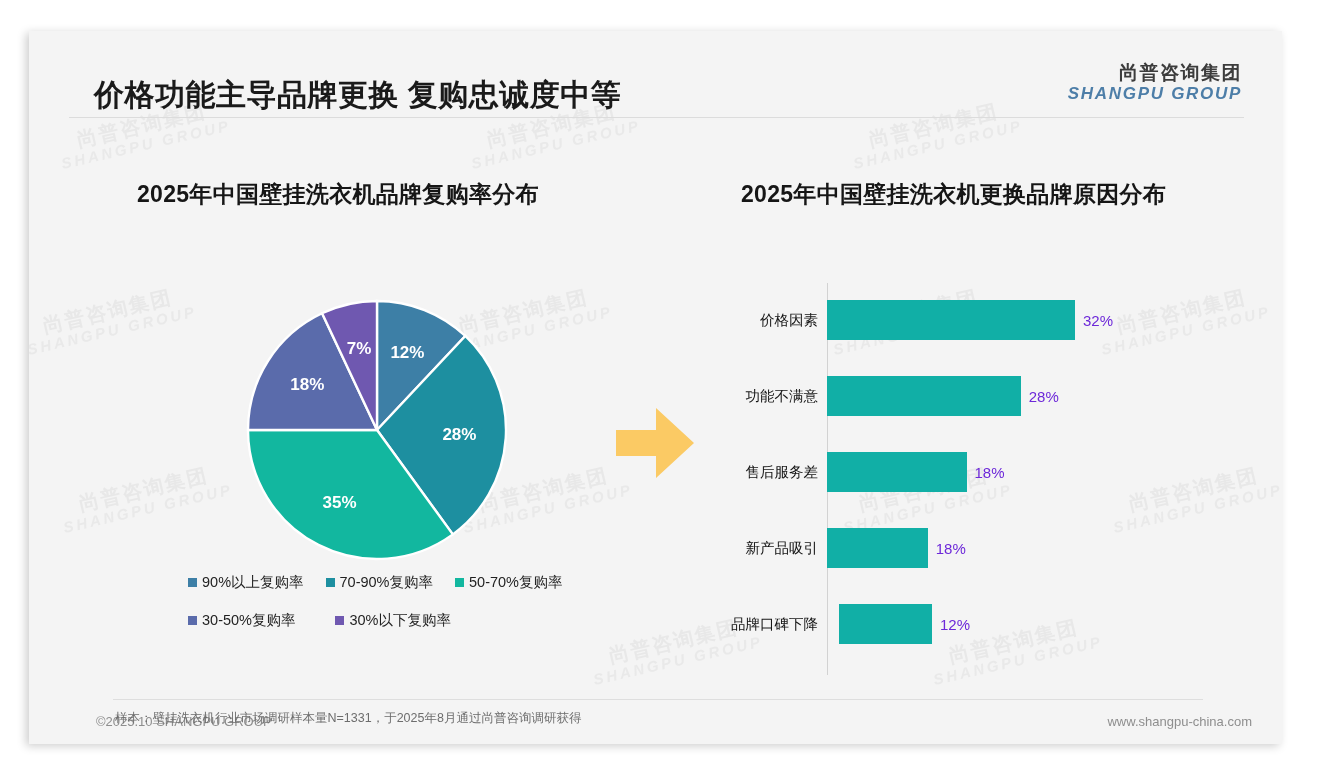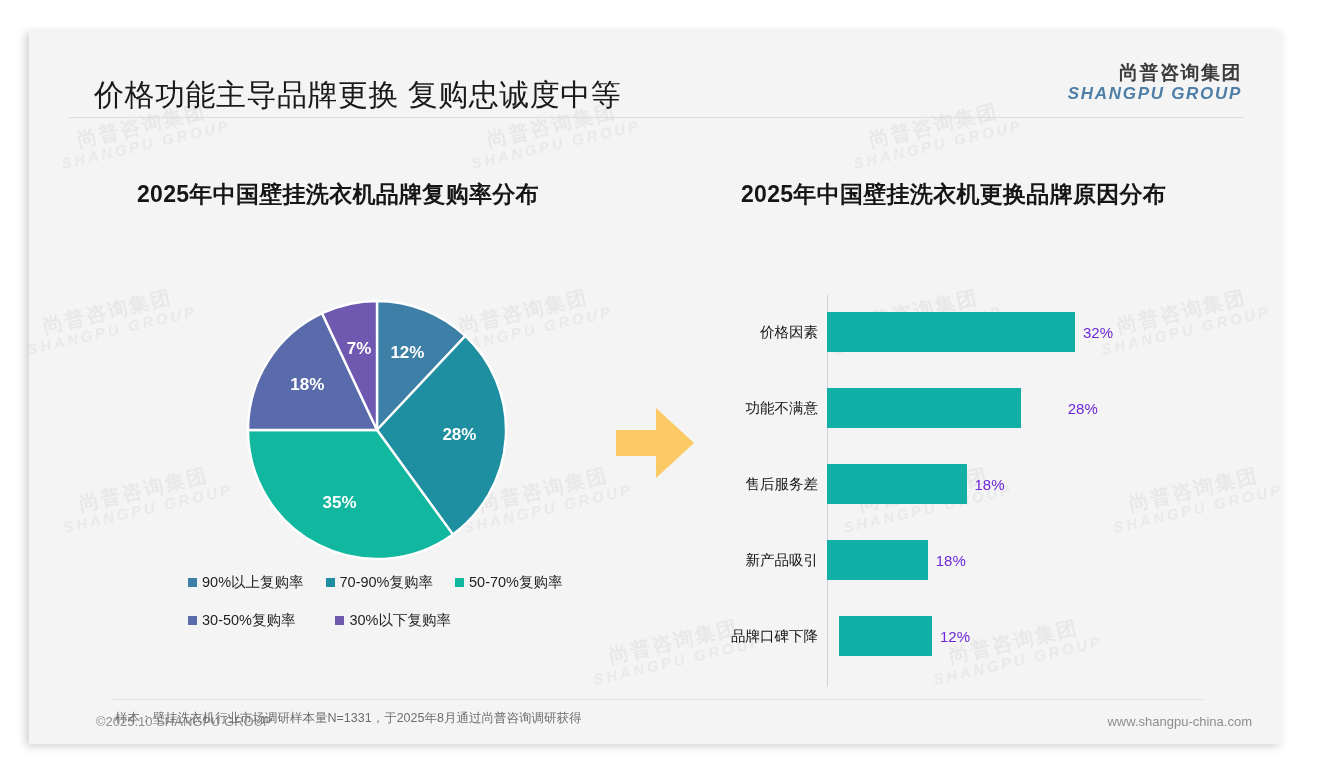--- a/index.html
+++ b/index.html
@@ -64,21 +64,21 @@
     position: absolute;
     left: 40px; top: 86px;
     width: 1175px; height: 1px;
     background: #dcdcdc;
     z-index: 4;
   }
   .page-title {
     position: absolute;
     left: 65px; top: 44px;
     font-size: 30px;
-    font-weight: normal;
+    font-weight: bold;
     color: #1a1a1a;
     letter-spacing: 0.5px;
     white-space: nowrap;
   }
   .logo {
     position: absolute;
     right: 40px; top: 31px;
     text-align: right;
     z-index: 5;
   }
@@ -162,21 +162,21 @@
   
   .arrow {
     position: absolute;
     left: 583px; top: 369px;
     width: 86px; height: 86px;
     z-index: 3;
   }
   
   .bars {
     position: absolute;
-    left: 130px; top: 130px;
+    left: 130px; top: 118px;
     width: 420px; height: 400px;
   }
   .bar-axis {
     position: absolute;
     left: 0; top: 4px;
     width: 1px; height: 392px;
     background: #d2d2d2;
   }
   .bar-row {
     position: absolute;
@@ -372,21 +372,21 @@
     <div class="panel panel-right">
       <div class="panel-title">2025年中国壁挂洗衣机更换品牌原因分布</div>
       <div class="bars">
         <div class="bar-axis"></div>
         <div id="bar-rows">
             <div class="bar-row" style="top: 21px;">
               <span class="bar-cat">价格因素</span>
               <div class="bar-fill" style="width: 248px; background: rgb(17, 175, 166);"></div>
               <span class="bar-val">32%</span>
             </div>
-            <div class="bar-row" style="top: 97px; gap: 39px;">
+            <div class="bar-row" style="top: 97px;">
               <span class="bar-cat">功能不满意</span>
               <div class="bar-fill" style="width: 193.75px; background: rgb(17, 175, 166);"></div>
               <span class="bar-val">28%</span>
             </div>
             <div class="bar-row" style="top: 173px;">
               <span class="bar-cat">售后服务差</span>
               <div class="bar-fill" style="width: 139.5px; background: rgb(17, 175, 166);"></div>
               <span class="bar-val">18%</span>
             </div>
             <div class="bar-row" style="top: 249px;">

